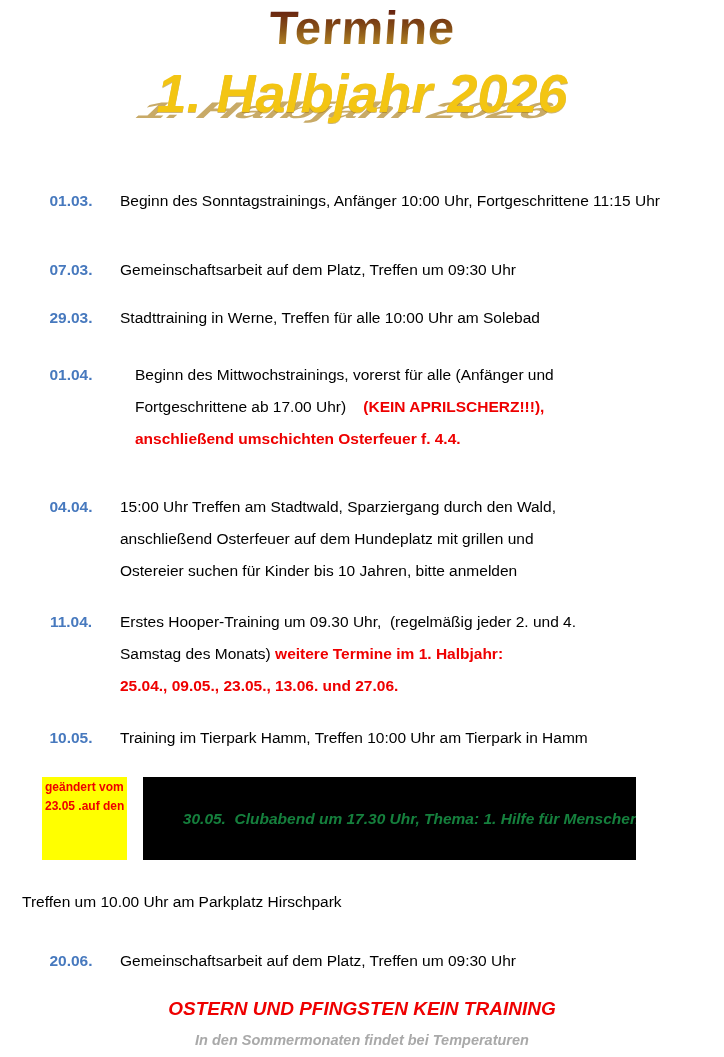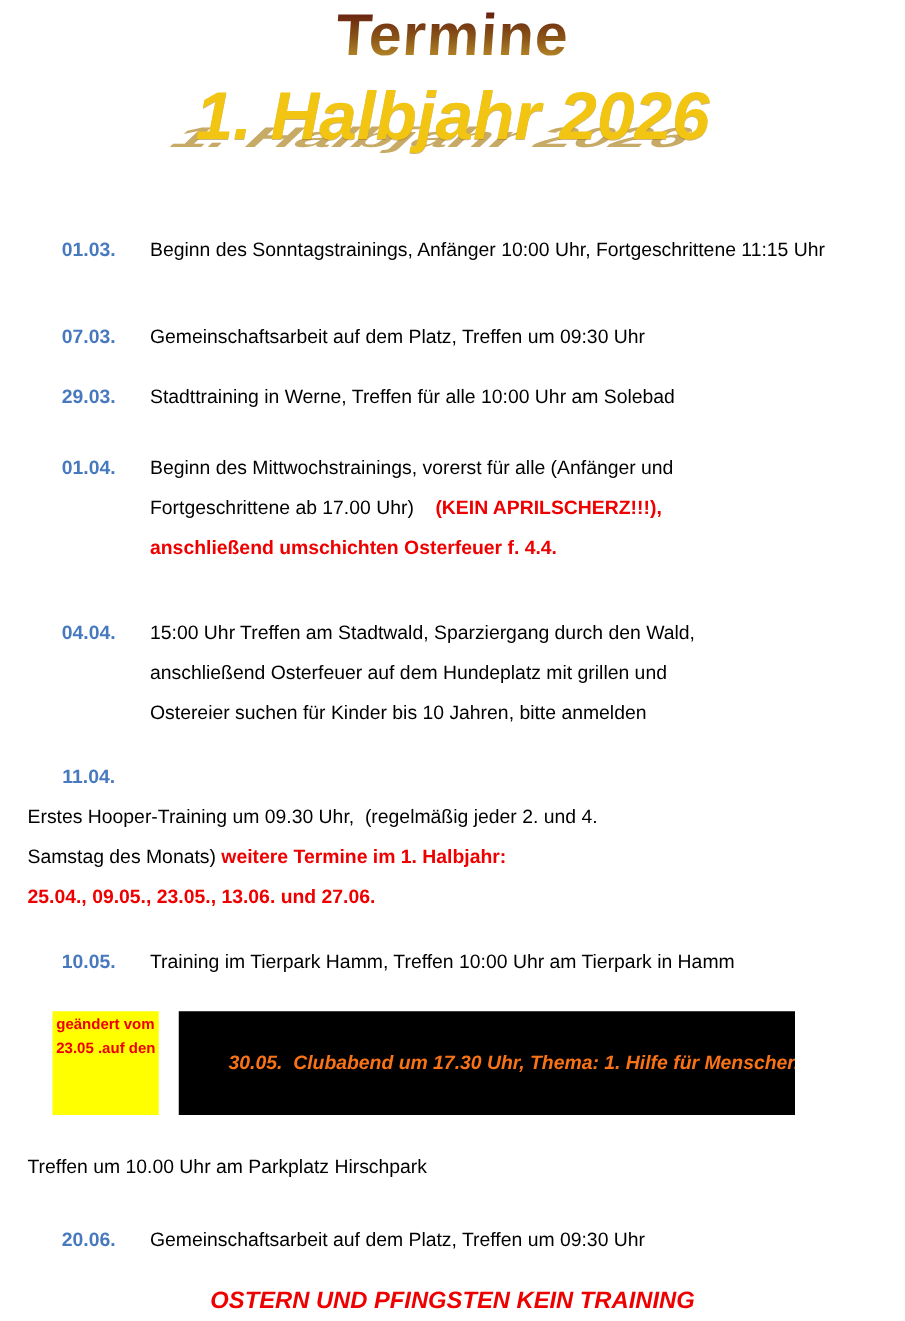--- a/index.html
+++ b/index.html
@@ -38,34 +38,34 @@
   
   .events{margin-top:48px;padding-left:22px;font-size:15.5px;line-height:32px;}
   .event{display:flex;}
   .event-date{width:98px;flex-shrink:0;font-weight:bold;color:var(--date-blue);text-align:center;}
   .event-body{flex:1;}
   .line{white-space:pre-wrap;}
   .seg.red{color:var(--alert-red);font-weight:bold;}
   #events .event:nth-child(1){margin-bottom:37px;}
   #events .event:nth-child(2){margin-bottom:16px;}
   #events .event:nth-child(3){margin-bottom:25px;}
-  #events .event:nth-child(4){margin-bottom:28px;}
+  #events .event:nth-child(4){margin-bottom:28px;gap:15px;}
   #events .event:nth-child(5){margin-bottom:19px;margin-top:36px;}
-  #events .event:nth-child(6){margin-bottom:20px;flex-direction:column;}
+  #events .event:nth-child(6){margin-bottom:20px;}
   #events .event:nth-child(7){margin-bottom:23px;}
   #events-after .event:nth-child(1){margin-bottom:27px;}
   #events-after .event:nth-child(2){margin-bottom:0;}
   
   .changed-row{display:flex;padding-left:20px;margin-bottom:26px;}
   .changed-note{
     background:var(--highlight-yellow);color:var(--alert-red);
     font-weight:bold;font-size:12px;line-height:18.5px;padding:1px 3px;
   }
   .highlight-bar{
-    background:var(--bar-black);color:#f97316;
+    background:var(--bar-black);color:#15803d;
     font-weight:bold;font-style:italic;
     font-size:15.5px;line-height:27px;
     padding:1px 6px 1px 5px;margin-left:16px;
     width:482px;white-space:pre;overflow:hidden;
   }
   
   .footer{text-align:center;margin-top:22px;}
   .holiday-notice{color:var(--alert-red);font-weight:bold;font-style:italic;font-size:19px;line-height:19px;}
   .summer-note{margin-top:13px;color:var(--footer-gray);font-weight:bold;font-style:italic;font-size:14.5px;line-height:19px;}
 </style>

